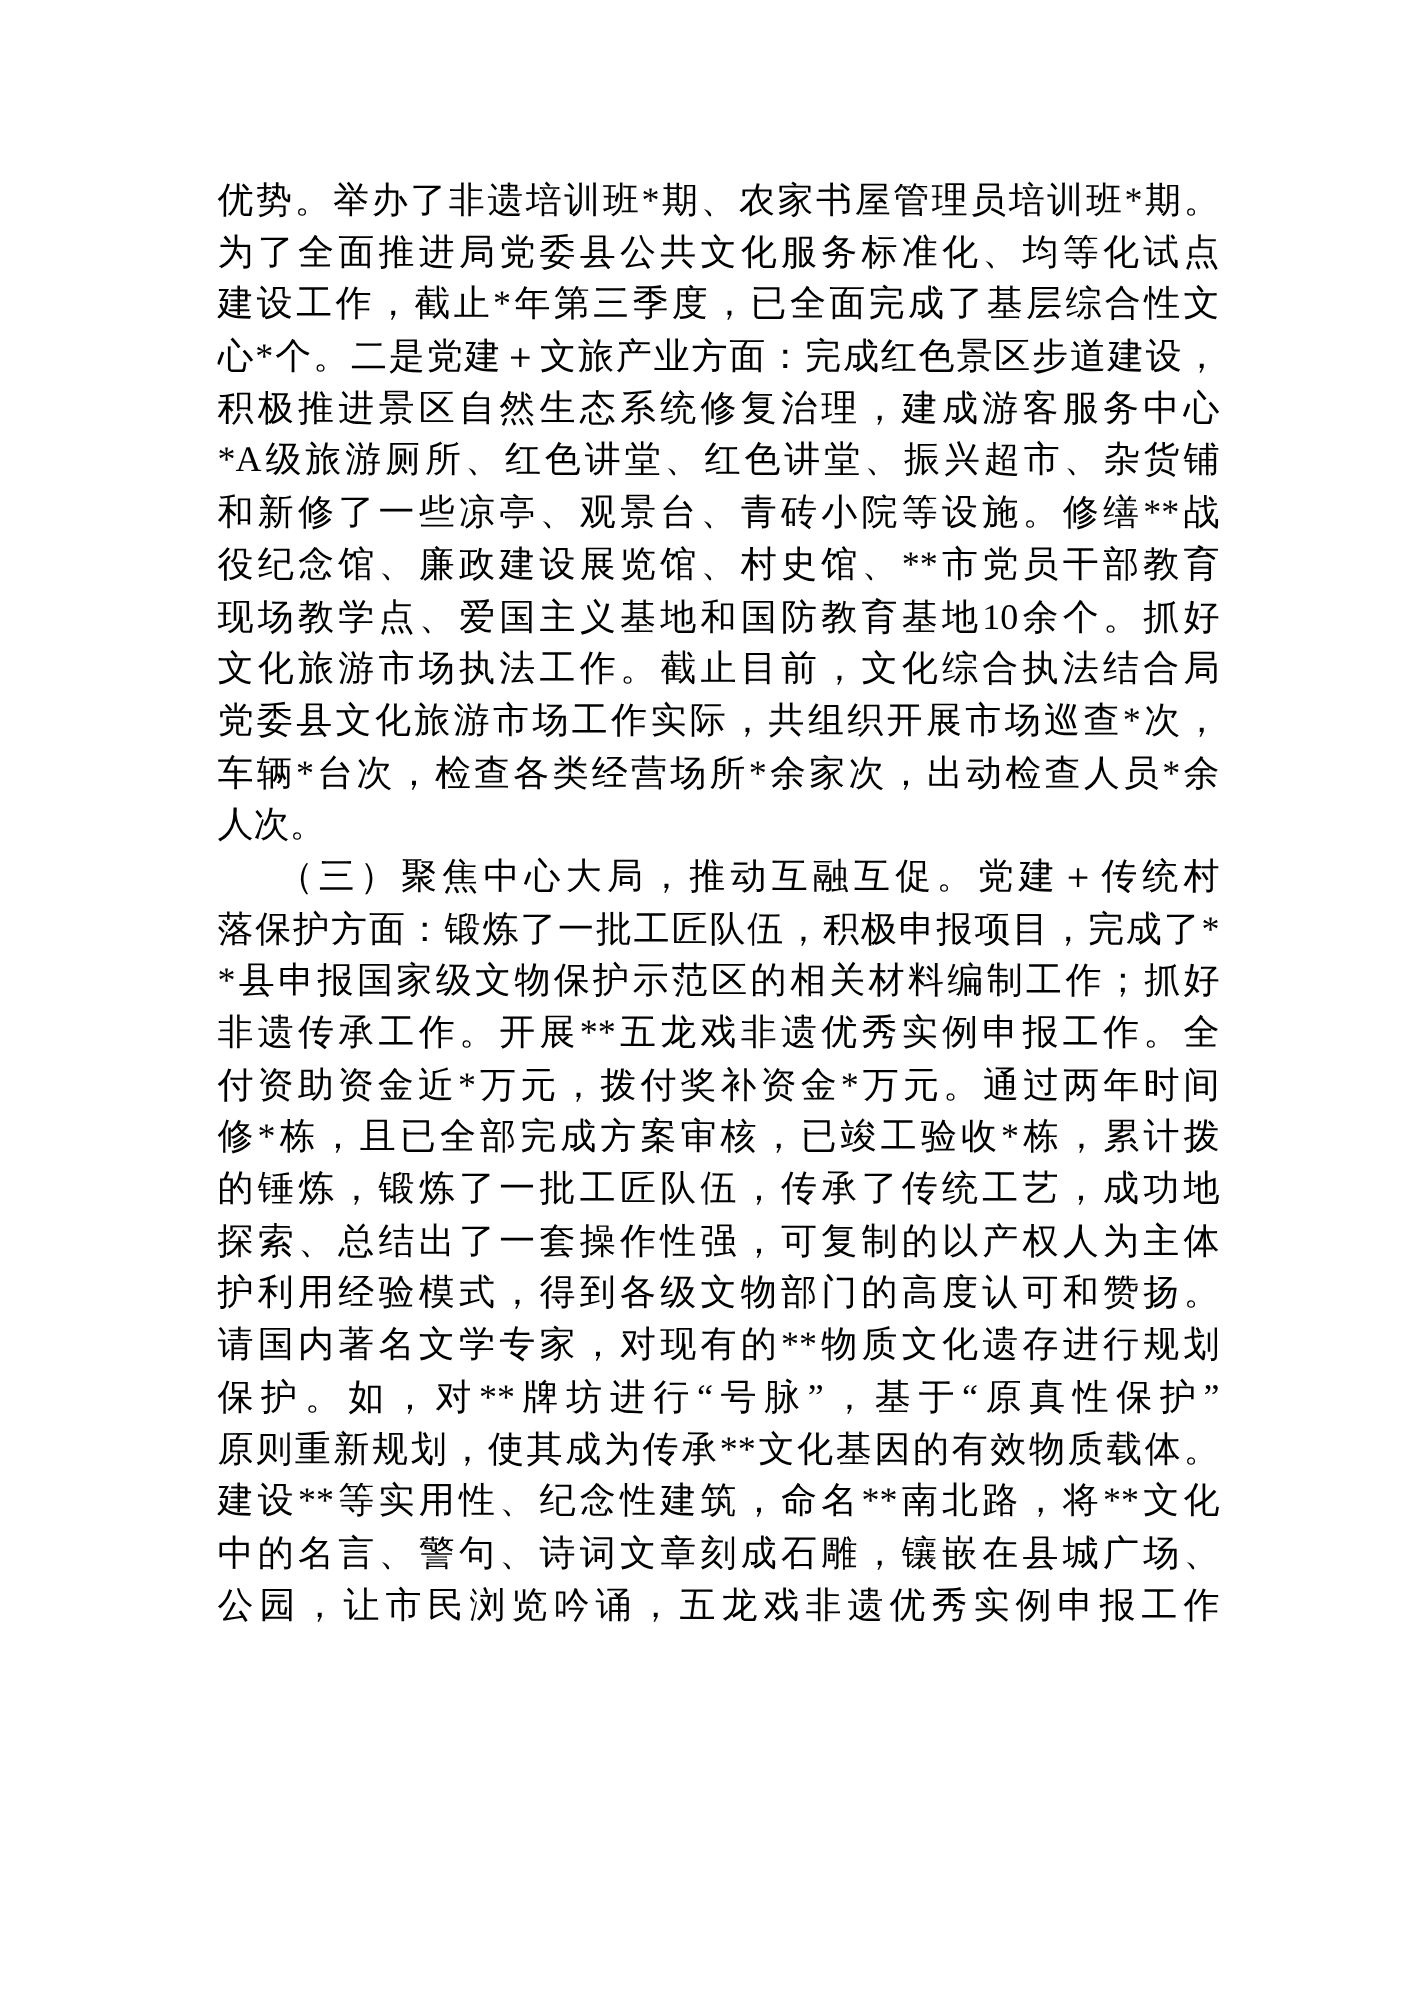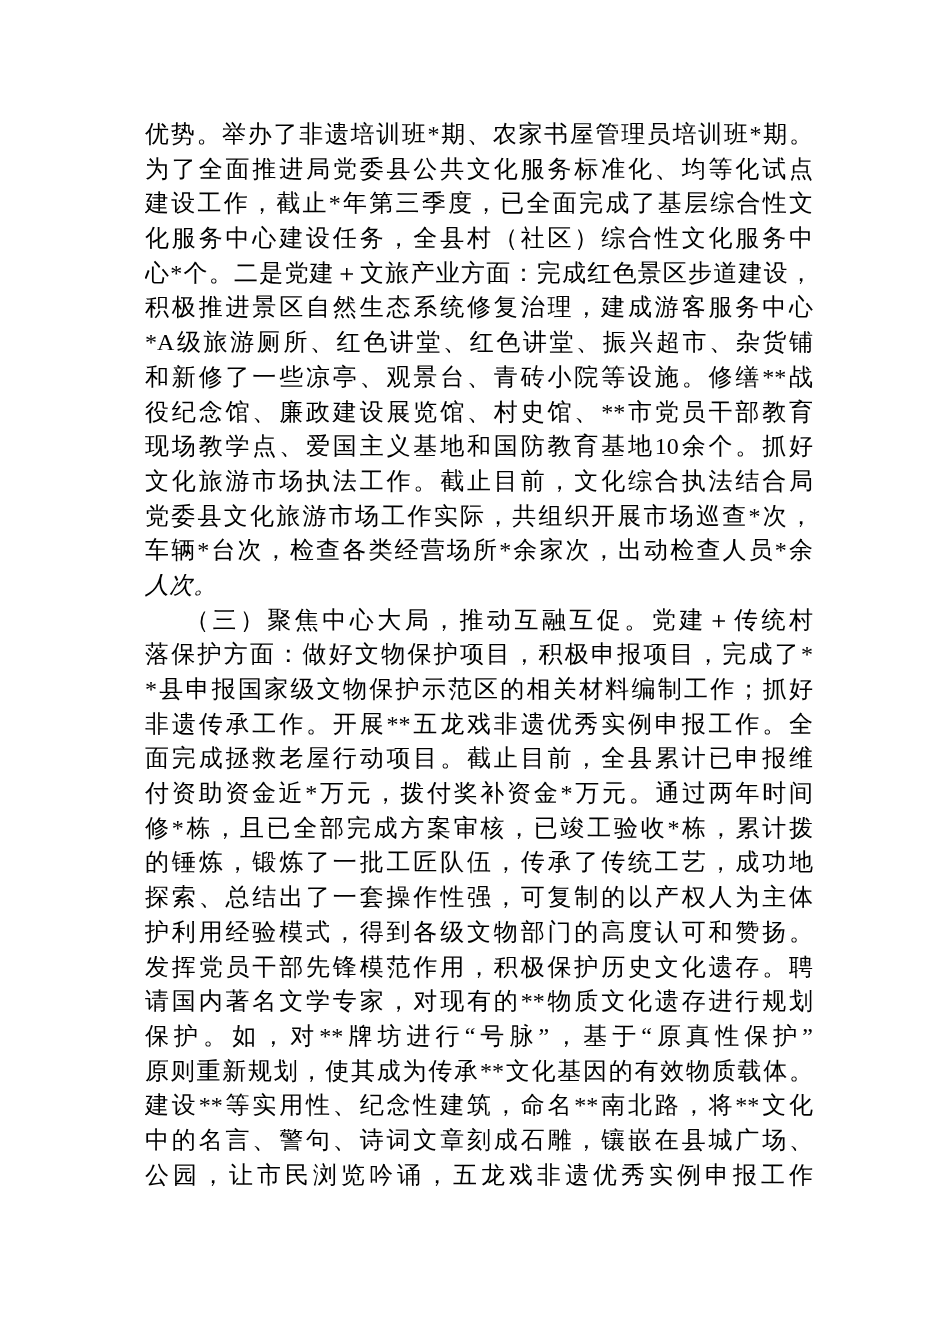--- a/index.html
+++ b/index.html
@@ -26,59 +26,55 @@
   }
   .ln {
     height: 34.7px;
     overflow: hidden;
     text-align: justify;
     text-align-last: justify;
     text-justify: inter-character;
   }
   .ln.pend {
     text-align-last: left;
-    font-style: italic;
   }
   .ln.indent {
     text-indent: 40px;
   }
   .b {
     font-weight: normal;
   }
 </style>
 </head>
 <body>
 
 <div class="page" style="background: rgb(255, 255, 255);">
   <div class="doc" style="color: rgb(0, 0, 0);">
     <div class="ln">优势。举办了非遗培训班*期、农家书屋管理员培训班*期。</div>
     <div class="ln">为了全面推进局党委县公共文化服务标准化、均等化试点</div>
     <div class="ln">建设工作，截止*年第三季度，已全面完成了基层综合性文</div>
-    <div class="ln">化服务中心建设任务，全县村（社区）综合性文化服务中</div>
     <div class="ln">心*个。二是党建＋文旅产业方面：完成红色景区步道建设，</div>
     <div class="ln">积极推进景区自然生态系统修复治理，建成游客服务中心</div>
     <div class="ln">*A级旅游厕所、红色讲堂、红色讲堂、振兴超市、杂货铺</div>
     <div class="ln">和新修了一些凉亭、观景台、青砖小院等设施。修缮**战</div>
     <div class="ln">役纪念馆、廉政建设展览馆、村史馆、**市党员干部教育</div>
     <div class="ln">现场教学点、爱国主义基地和国防教育基地10余个。抓好</div>
     <div class="ln">文化旅游市场执法工作。截止目前，文化综合执法结合局</div>
     <div class="ln">党委县文化旅游市场工作实际，共组织开展市场巡查*次，</div>
     <div class="ln">车辆*台次，检查各类经营场所*余家次，出动检查人员*余</div>
     <div class="ln pend">人次。</div>
     <div class="ln indent"><span class="b">（三）聚焦中心大局，推动互融互促。</span><span>党建＋传统村</span></div>
-    <div class="ln">落保护方面：做好文物保护项目，积极申报项目，完成了*</div>
+    <div class="ln">落保护方面：锻炼了一批工匠队伍，积极申报项目，完成了*</div>
     <div class="ln">*县申报国家级文物保护示范区的相关材料编制工作；抓好</div>
     <div class="ln">非遗传承工作。开展**五龙戏非遗优秀实例申报工作。全</div>
-    <div class="ln">面完成拯救老屋行动项目。截止目前，全县累计已申报维</div>
     <div class="ln">付资助资金近*万元，拨付奖补资金*万元。通过两年时间</div>
     <div class="ln">修*栋，且已全部完成方案审核，已竣工验收*栋，累计拨</div>
     <div class="ln">的锤炼，锻炼了一批工匠队伍，传承了传统工艺，成功地</div>
     <div class="ln">探索、总结出了一套操作性强，可复制的以产权人为主体</div>
     <div class="ln">护利用经验模式，得到各级文物部门的高度认可和赞扬。</div>
-    <div class="ln">发挥党员干部先锋模范作用，积极保护历史文化遗存。聘</div>
     <div class="ln">请国内著名文学专家，对现有的**物质文化遗存进行规划</div>
     <div class="ln">保护。如，对**牌坊进行“号脉”，基于“原真性保护”</div>
     <div class="ln">原则重新规划，使其成为传承**文化基因的有效物质载体。</div>
     <div class="ln">建设**等实用性、纪念性建筑，命名**南北路，将**文化</div>
     <div class="ln">中的名言、警句、诗词文章刻成石雕，镶嵌在县城广场、</div>
     <div class="ln">公园，让市民浏览吟诵，五龙戏非遗优秀实例申报工作</div>
   </div>
 </div>
 
 </body></html>

